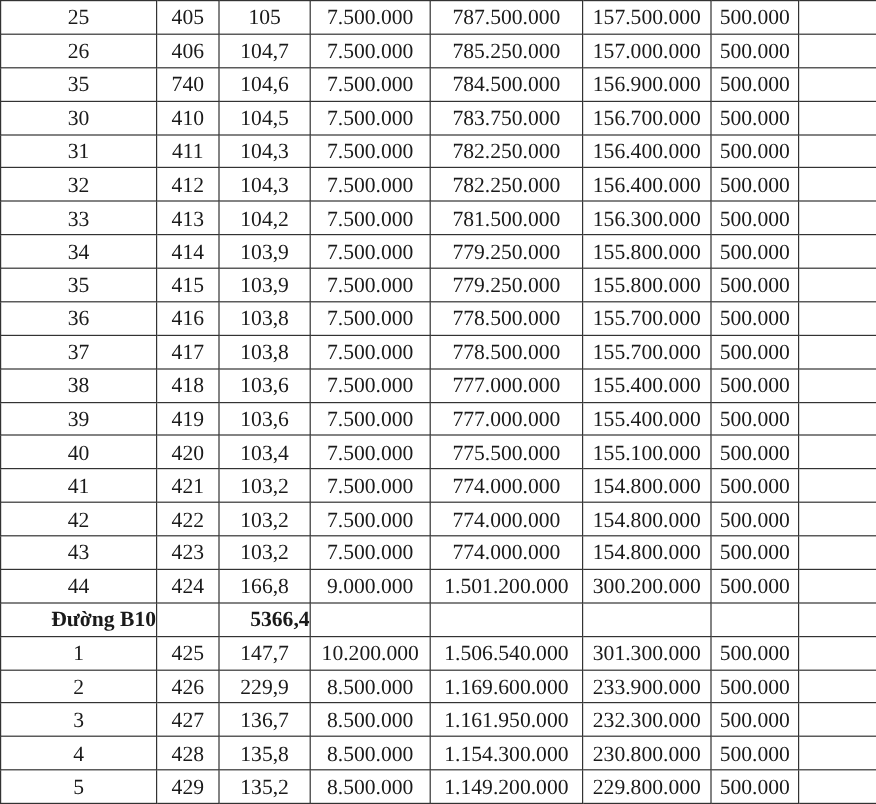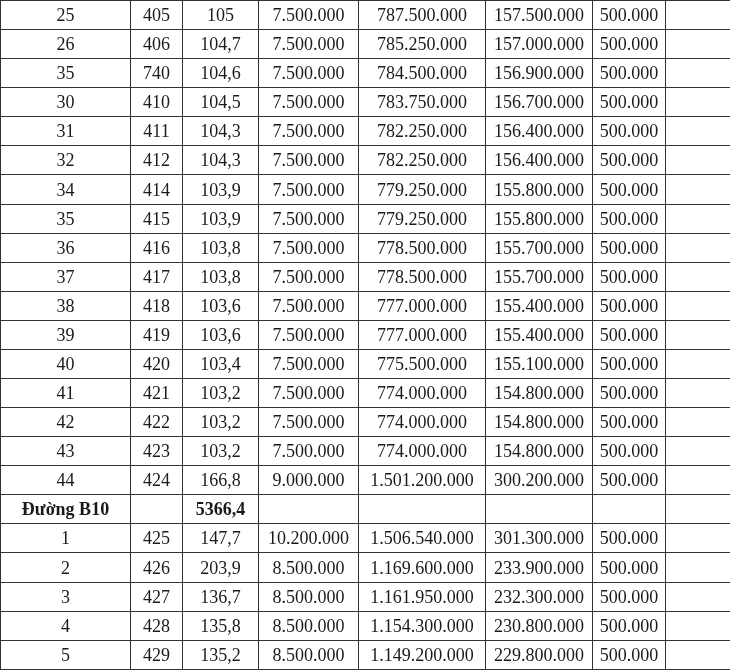--- a/index.html
+++ b/index.html
@@ -24,20 +24,21 @@
     text-align: center;
     vertical-align: middle;
     padding: 0;
     white-space: nowrap;
     overflow: hidden;
     height: 24.8px;
     line-height: 1;
   }
   table.price-table tr.bold-row td {
     font-weight: bold;
+    text-align: right;
   }
   
   col.c0 { width: 130px; }
   col.c1 { width: 52px; }
   col.c2 { width: 76px; }
   col.c3 { width: 100px; }
   col.c4 { width: 127px; }
   col.c5 { width: 107px; }
   col.c6 { width: 73px; }
   col.c7 { width: 65px; }
@@ -111,20 +112,30 @@
         <td>32</td>
         <td>412</td>
         <td>104,3</td>
         <td>7.500.000</td>
         <td>782.250.000</td>
         <td>156.400.000</td>
         <td>500.000</td>
         <td></td>
       </tr>
       <tr>
+        <td>33</td>
+        <td>413</td>
+        <td>104,2</td>
+        <td>7.500.000</td>
+        <td>781.500.000</td>
+        <td>156.300.000</td>
+        <td>500.000</td>
+        <td></td>
+      </tr>
+      <tr>
         <td>34</td>
         <td>414</td>
         <td>103,9</td>
         <td>7.500.000</td>
         <td>779.250.000</td>
         <td>155.800.000</td>
         <td>500.000</td>
         <td></td>
       </tr>
       <tr>
@@ -243,21 +254,21 @@
         <td>147,7</td>
         <td>10.200.000</td>
         <td>1.506.540.000</td>
         <td>301.300.000</td>
         <td>500.000</td>
         <td></td>
       </tr>
       <tr>
         <td>2</td>
         <td>426</td>
-        <td>203,9</td>
+        <td>229,9</td>
         <td>8.500.000</td>
         <td>1.169.600.000</td>
         <td>233.900.000</td>
         <td>500.000</td>
         <td></td>
       </tr>
       <tr>
         <td>3</td>
         <td>427</td>
         <td>136,7</td>

